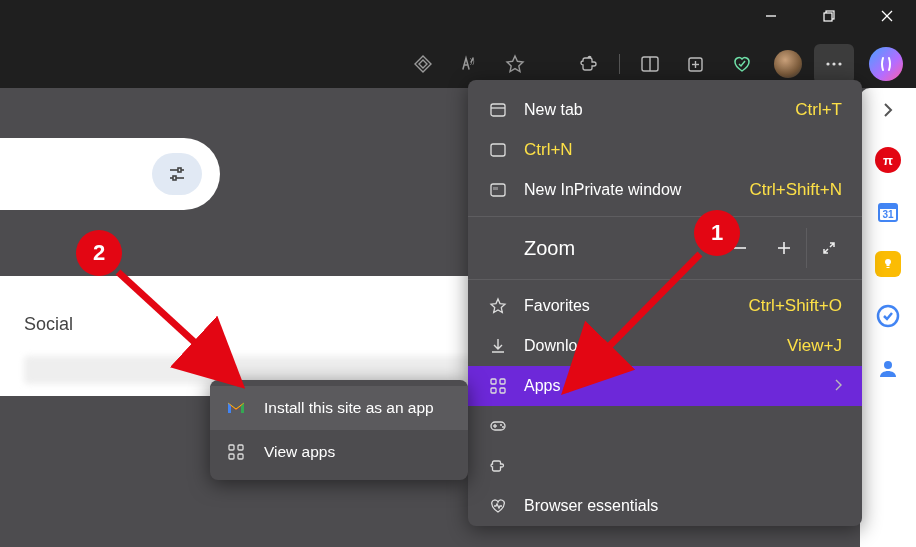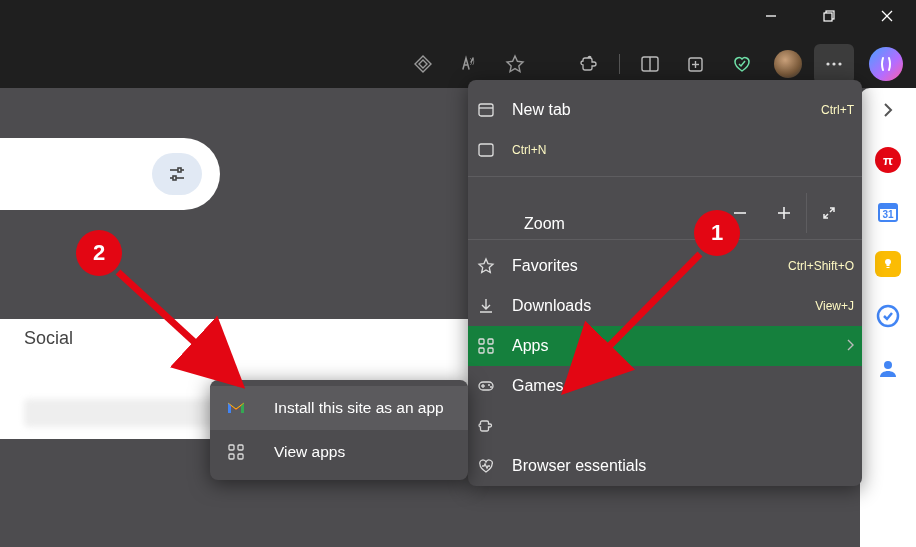--- a/index.html
+++ b/index.html
@@ -120,24 +120,23 @@
   }
   .social-card {
     position:absolute;
     top:188px;
     left:0;
     width:524px;
     height:120px;
     background:#fff;
     border-top-right-radius:10px;
     border-bottom-right-radius:10px;
-    padding:9px 24px;
+    padding:38px 24px;
     color:#444;
     font-size:18px;
-    margin-top:43px;
   }
   .social-blur {
     position:absolute;
     bottom:12px;
     left:24px;
     right:24px;
     height:28px;
     background:#eee;
     filter:blur(3px);
     border-radius:4px;
@@ -152,44 +151,44 @@
     color: #fff;
     border-radius: 8px;
     padding-top: 10px;
     box-shadow: 0 4px 20px rgba(0,0,0,.45);
     display:flex;flex-direction:column;
   }
   .menu-item {
     display:flex;
     align-items:center;
     height:40px;
-    padding: 0 8px;
+    padding: 0 20px;
     gap:16px;
     font-size:16px;
   }
-  .menu-item.hover { background:#15803d; }
+  .menu-item.hover { background:#6d28d9; }
   .menu-item .mi-icon {
     width:20px; display:flex;align-items:center;justify-content:center;
     color:#ddd;
     flex: 0 0 20px;
   }
   .menu-item .mi-label { flex:1; color:#fff; }
-  .menu-item .mi-shortcut { color:#fef9c3; font-size:12px; }
+  .menu-item .mi-shortcut { color:#fde047; font-size:17px; }
   .menu-item .mi-caret { color:#bbb; }
   .menu-sep {
     height:1px;
     background:#5e5d60;
     margin: 6px 0;
   }
   .zoom-row {
     display:flex;
-    align-items:flex-end;
+    align-items:center;
     height:50px;
     padding: 0 12px 0 56px;
-    font-size:16px;
+    font-size:20px;
   }
   .zoom-row .zlabel { flex:1; }
   .zoom-btns { display:flex; align-items:center; gap:0; }
   .zbtn {
     width:44px;height:40px;
     display:flex;align-items:center;justify-content:center;
     color:#eee;
   }
   .zbtn.sep-left { border-left:1px solid #5e5d60; }
 
@@ -197,21 +196,21 @@
   .submenu {
     position:absolute;
     top:380px;
     left:210px;
     width:258px;
     background:#4d4c4f;
     border-radius:8px;
     padding:6px 0;
     box-shadow: 0 4px 20px rgba(0,0,0,.5);
   }
-  .submenu .menu-item { height:44px; padding:0 16px; gap:28px; font-size:15.5px; }
+  .submenu .menu-item { height:44px; padding:0 16px; gap:18px; font-size:15.5px; }
   .submenu .menu-item.hover { background:#5b5a5d; }
 
   
   .anno-circle {
     position:absolute;
     width:46px;height:46px;
     border-radius:50%;
     background:#e30613;
     color:#fff;
     display:flex;align-items:center;justify-content:center;
@@ -369,20 +368,30 @@
     <span class="mi-label">New tab</span>
     <span class="mi-shortcut">Ctrl+T</span>
   </div>
   <div class="menu-item">
     <span class="mi-icon">
       <svg width="18" height="18" viewBox="0 0 18 18">
           <rect x="2" y="3" width="14" height="12" rx="2" fill="none" stroke="#ddd" stroke-width="1.3"></rect>
         </svg>
     </span>
     <span class="mi-shortcut">Ctrl+N</span>
+  </div>
+  <div class="menu-item">
+    <span class="mi-icon">
+      <svg width="18" height="18" viewBox="0 0 18 18">
+          <rect x="2" y="3" width="14" height="12" rx="2" fill="none" stroke="#ddd" stroke-width="1.3"></rect>
+          <rect x="4" y="6" width="5" height="3" fill="#ddd" opacity=".4"></rect>
+        </svg>
+    </span>
+    <span class="mi-label">New InPrivate window</span>
+    <span class="mi-shortcut">Ctrl+Shift+N</span>
   </div>
   <div class="menu-sep"></div>
   <div class="zoom-row">
     <span class="zlabel">Zoom</span>
     <div class="zoom-btns">
       <div class="zbtn">
         <svg width="16" height="16">
             <line x1="2" y1="8" x2="14" y2="8" stroke="#eee" stroke-width="1.6"></line>
           </svg>
       </div>
@@ -437,21 +446,20 @@
   <div class="menu-item">
     <span class="mi-icon">
       <svg width="18" height="18" viewBox="0 0 18 18">
           <rect x="2" y="5" width="14" height="8" rx="4" fill="none" stroke="#ddd" stroke-width="1.3"></rect>
           <line x1="6" y1="7" x2="6" y2="11" stroke="#ddd" stroke-width="1.3"></line>
           <line x1="4" y1="9" x2="8" y2="9" stroke="#ddd" stroke-width="1.3"></line>
           <circle cx="12" cy="8" r="1" fill="#ddd"></circle>
           <circle cx="14" cy="10" r="1" fill="#ddd"></circle>
         </svg>
     </span>
-    <span class="mi-label">Games</span>
   </div>
   <div class="menu-item">
     <span class="mi-icon">
       <svg width="18" height="18" viewBox="0 0 18 18">
           <path d="M5 4h5a1.5 1.5 0 0 1 1.5 1.5V7h1.5a1.5 1.5 0 0 1 0 3H11.5v2.5A1.5 1.5 0 0 1 10 14H5a1.5 1.5 0 0 1-1.5-1.5V10a1.5 1.5 0 0 1 0-3V5.5A1.5 1.5 0 0 1 5 4z" fill="none" stroke="#ddd" stroke-width="1.3"></path>
         </svg>
     </span>
   </div>
   <div class="menu-item">
     <span class="mi-icon">

